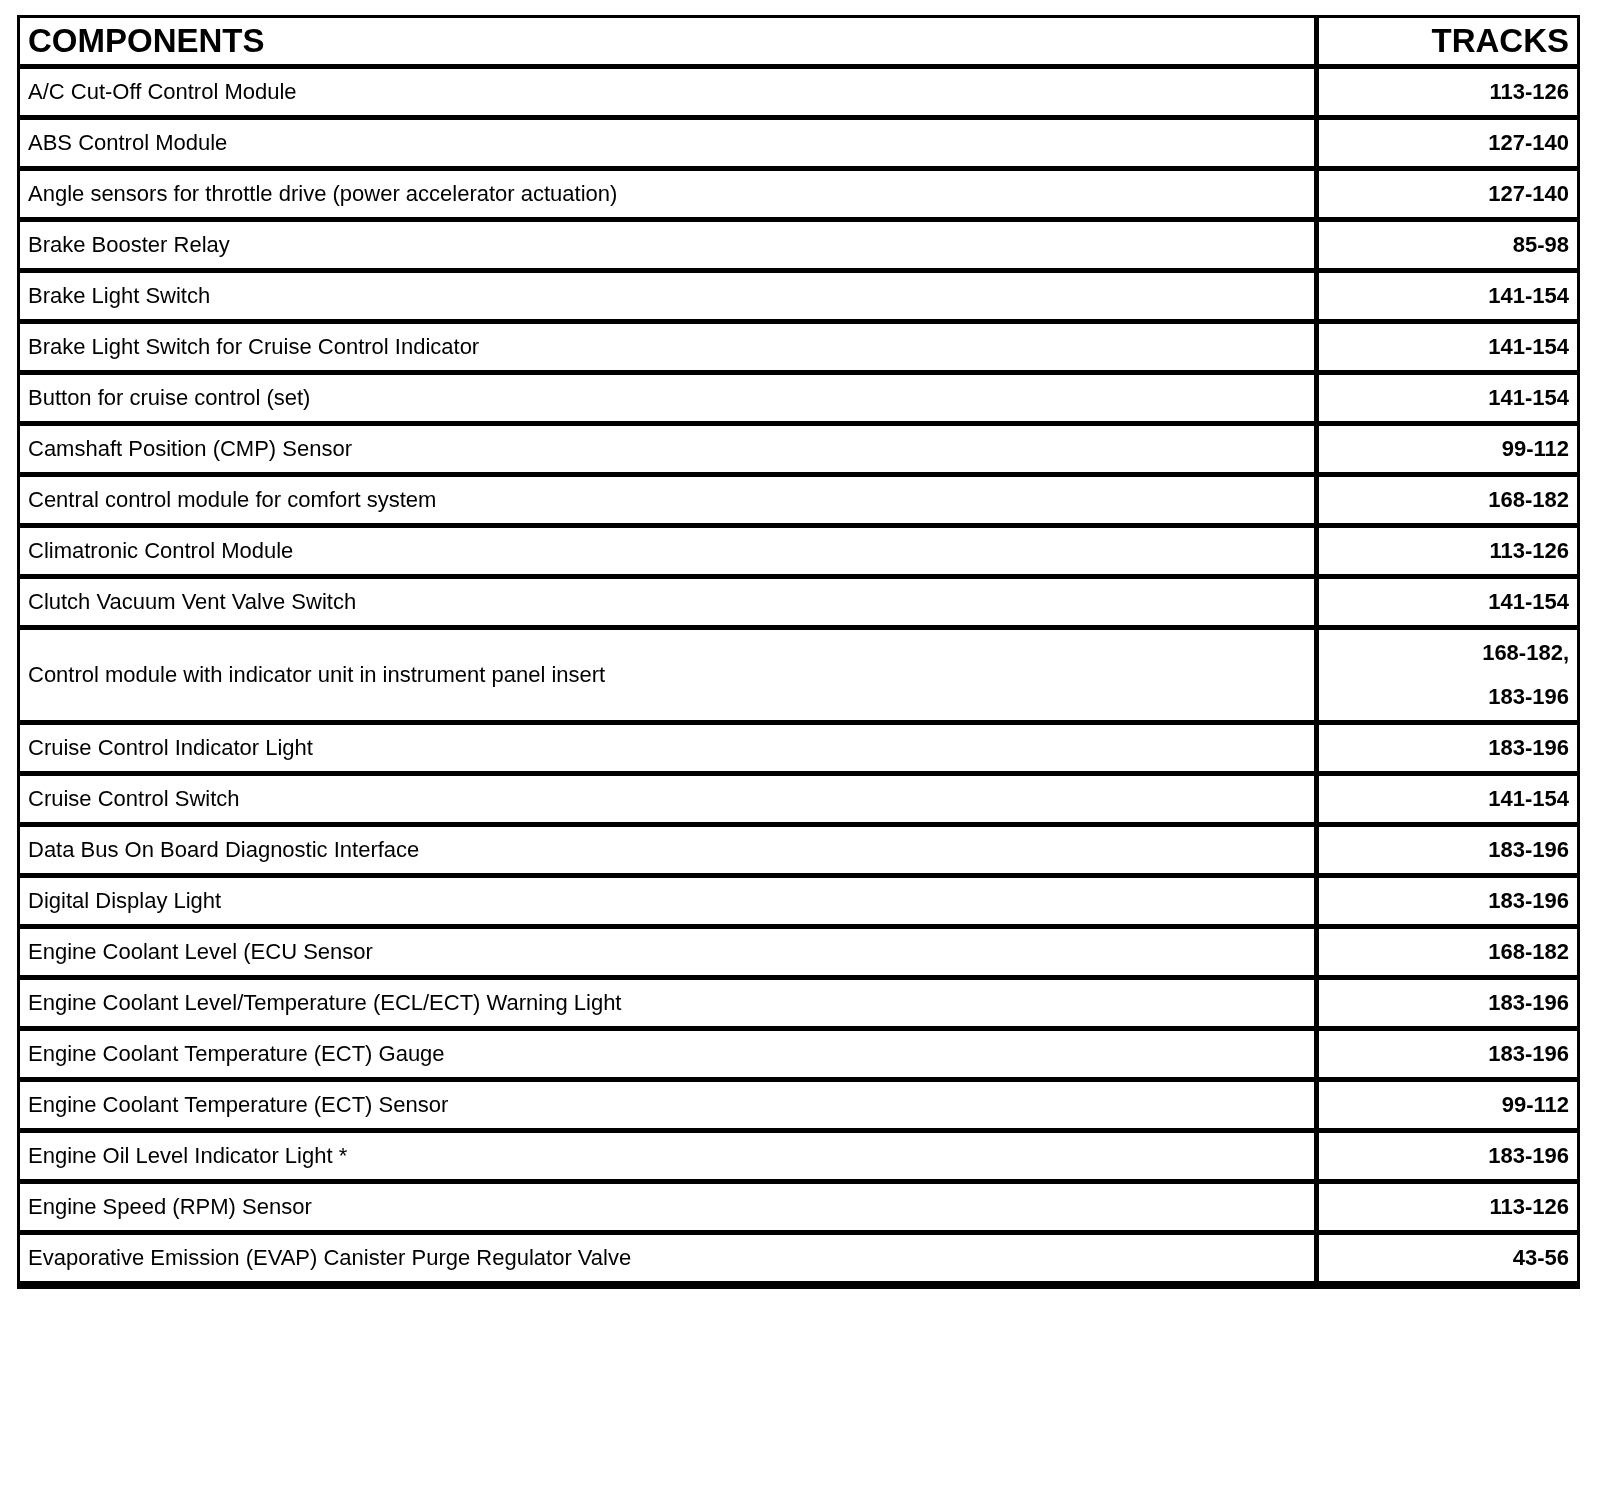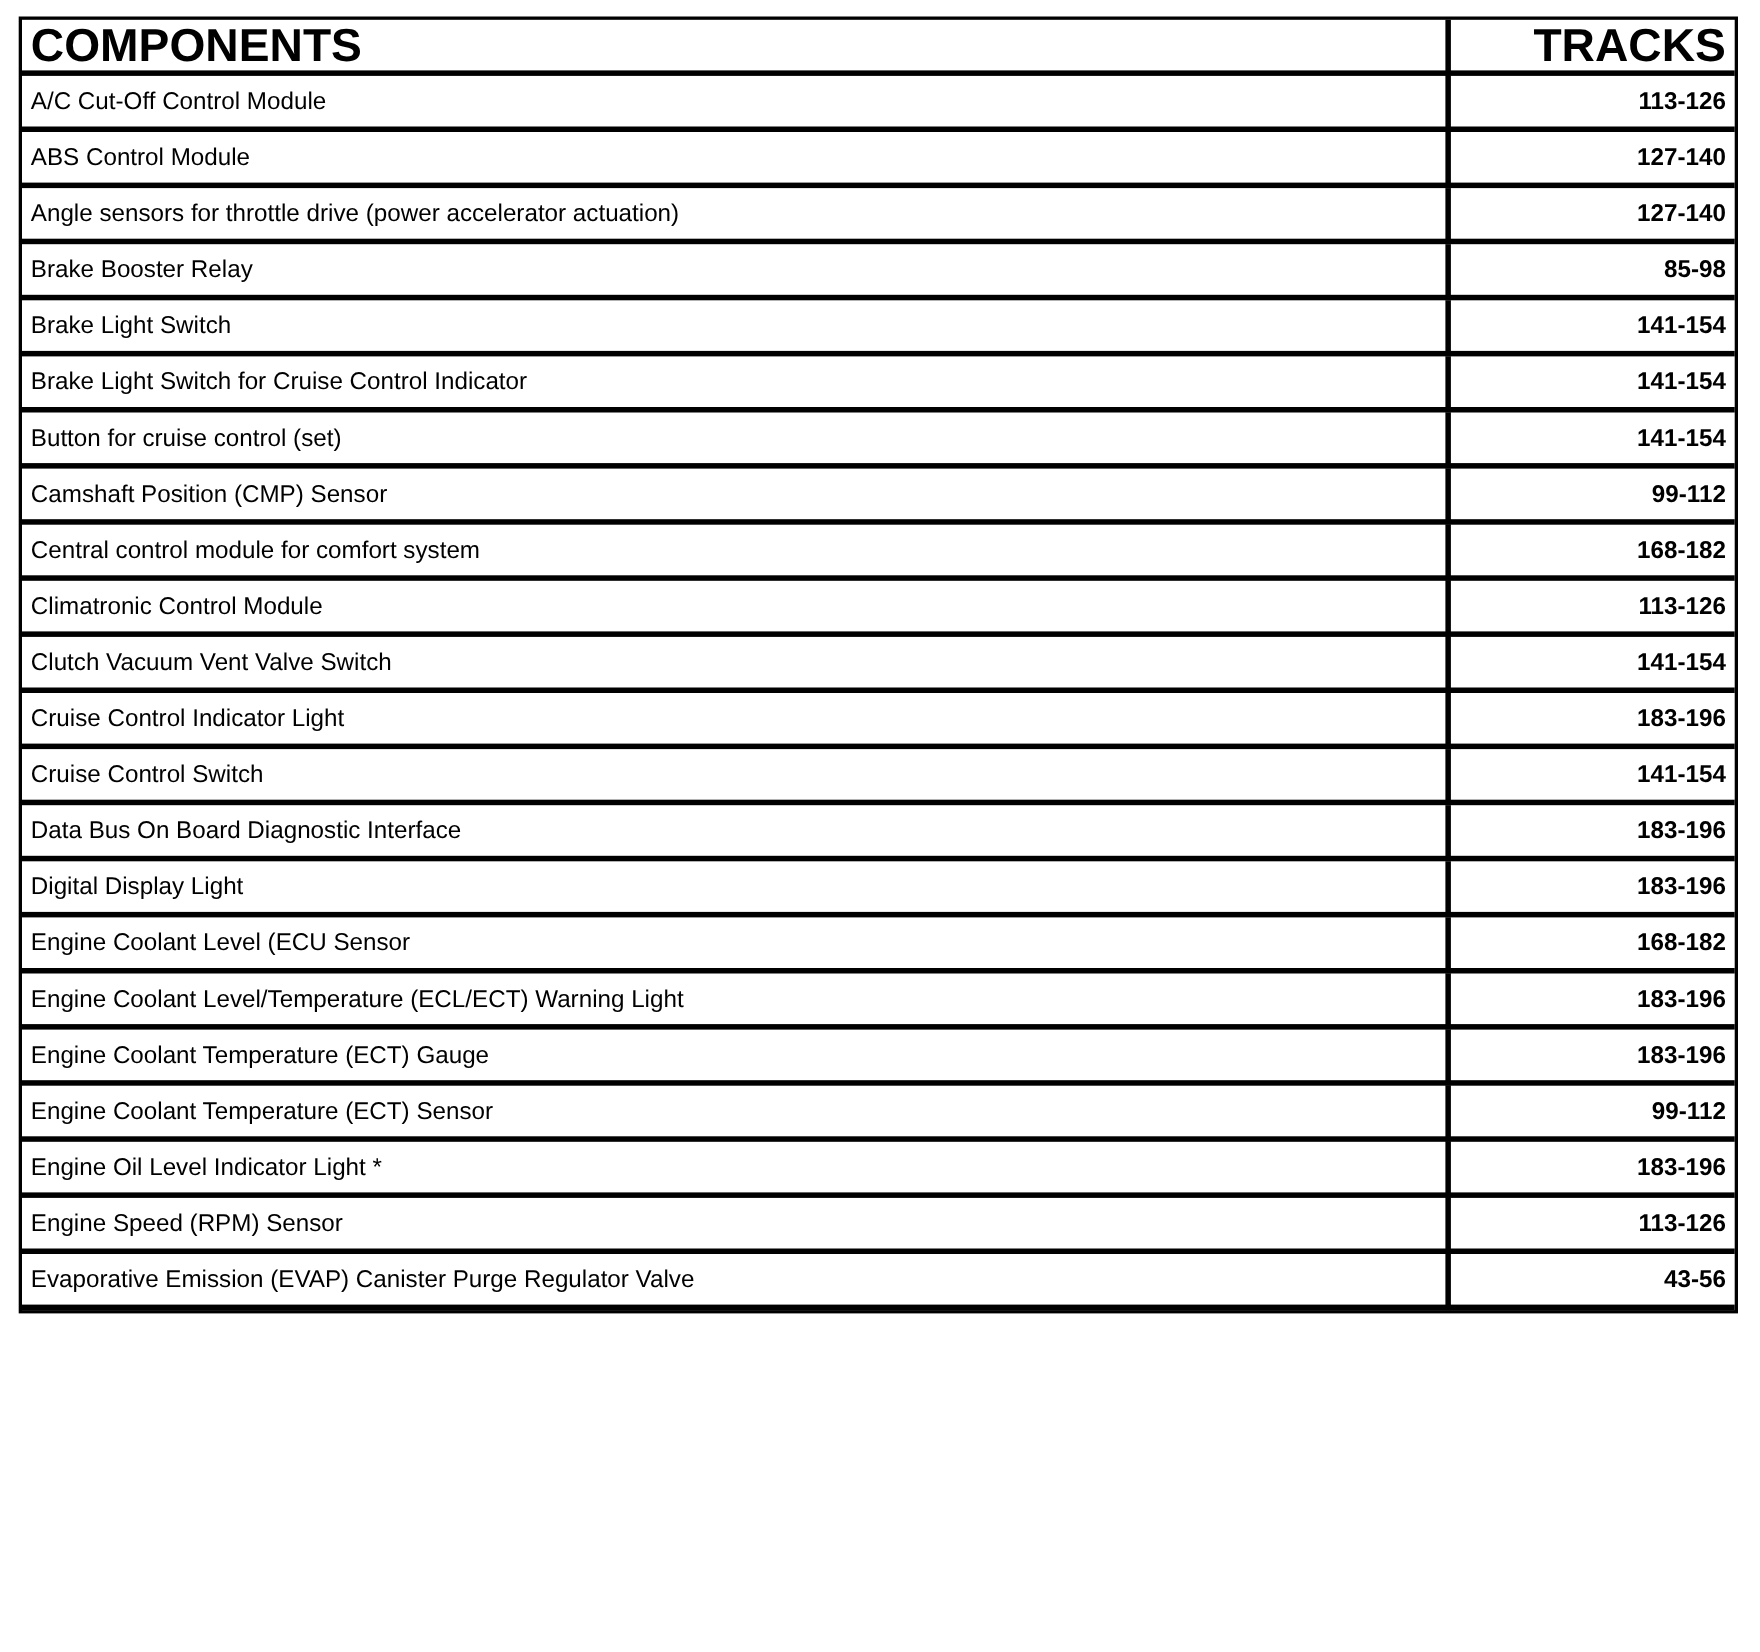--- a/index.html
+++ b/index.html
@@ -41,21 +41,21 @@
     text-align: left;
     border-right: 5px solid #000000;
   }
   .tracks {
     text-align: right;
     white-space: pre-line;
     font-weight: bold;
   }
   thead th.comp, thead th.tracks {
     font-weight: bold;
-    font-size: 42px;
+    font-size: 33px;
   }
 </style>
 </head>
 <body>
 
 <table class="components-table">
   <colgroup>
     <col class="col-comp">
     <col class="col-tracks">
   </colgroup>
@@ -104,20 +104,25 @@
       </tr>
       <tr>
         <td class="comp">Climatronic Control Module</td>
         <td class="tracks">113-126</td>
       </tr>
       <tr>
         <td class="comp">Clutch Vacuum Vent Valve Switch</td>
         <td class="tracks">141-154</td>
       </tr>
       <tr>
+        <td class="comp">Control module with indicator unit in instrument panel insert</td>
+        <td class="tracks">168-182,
+183-196</td>
+      </tr>
+      <tr>
         <td class="comp">Cruise Control Indicator Light</td>
         <td class="tracks">183-196</td>
       </tr>
       <tr>
         <td class="comp">Cruise Control Switch</td>
         <td class="tracks">141-154</td>
       </tr>
       <tr>
         <td class="comp">Data Bus On Board Diagnostic Interface</td>
         <td class="tracks">183-196</td>

